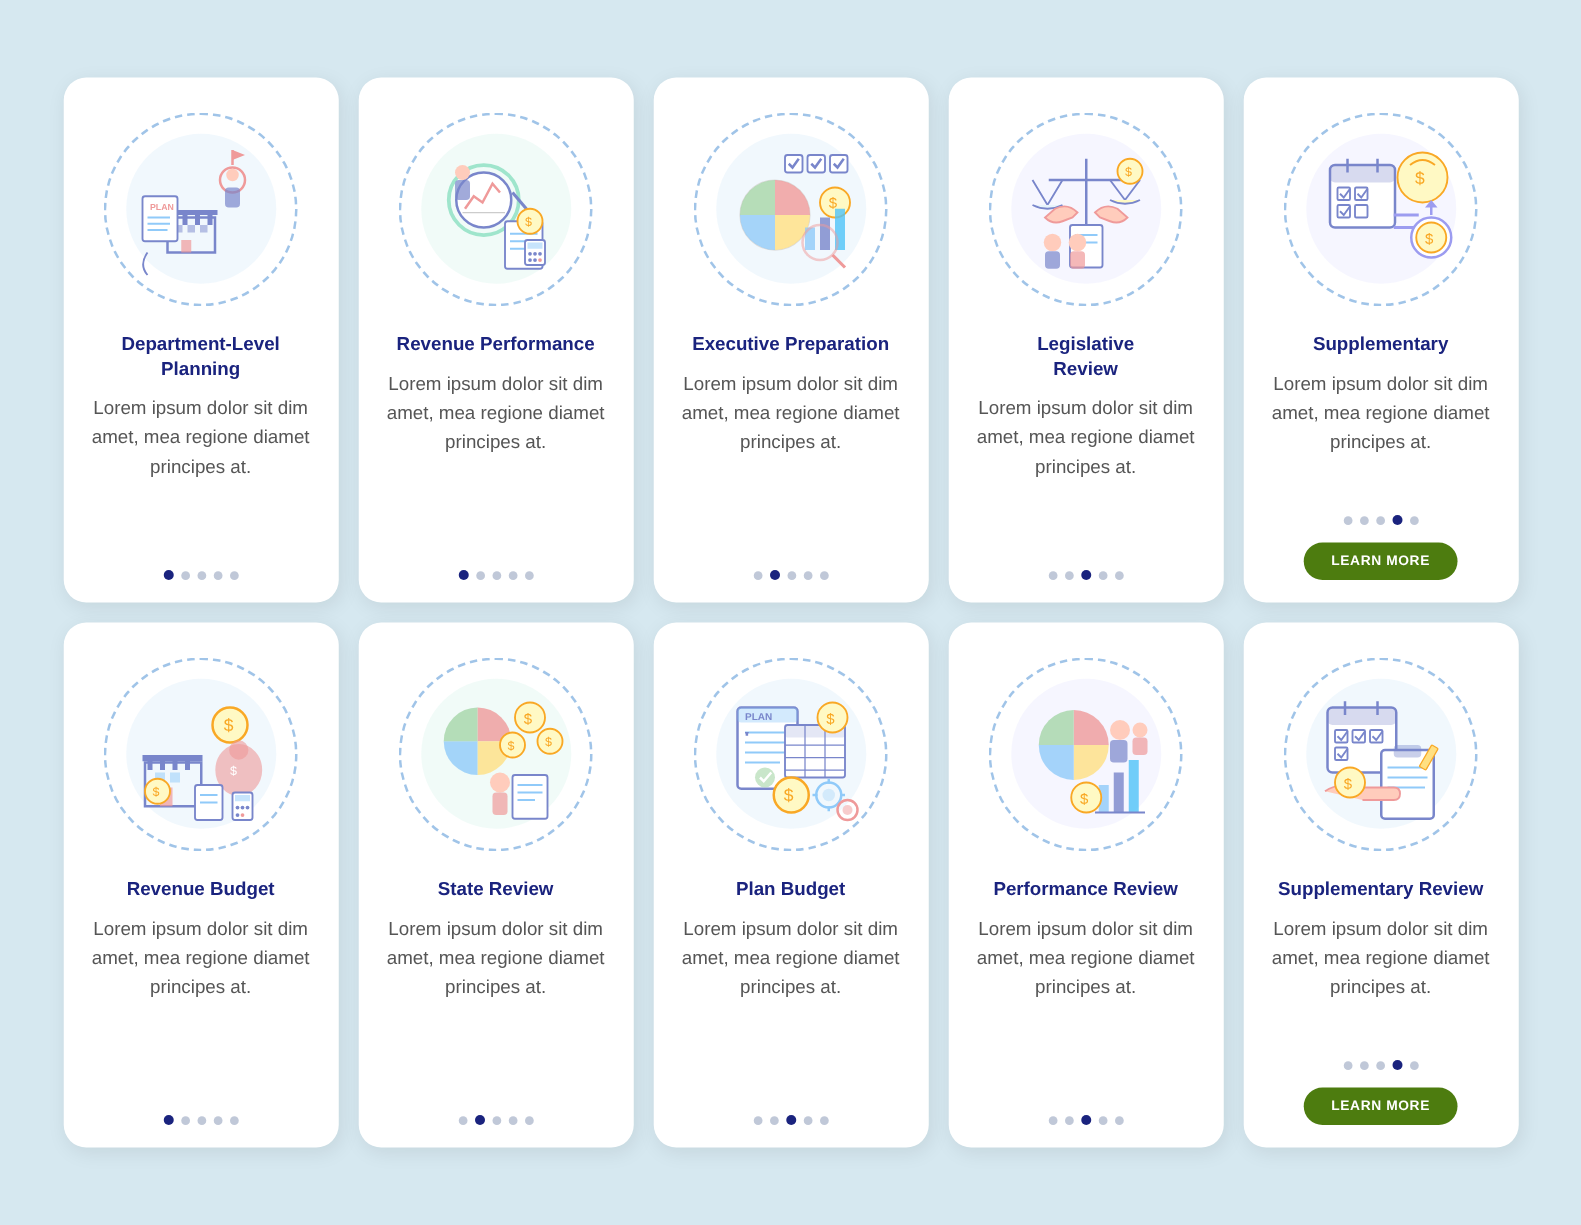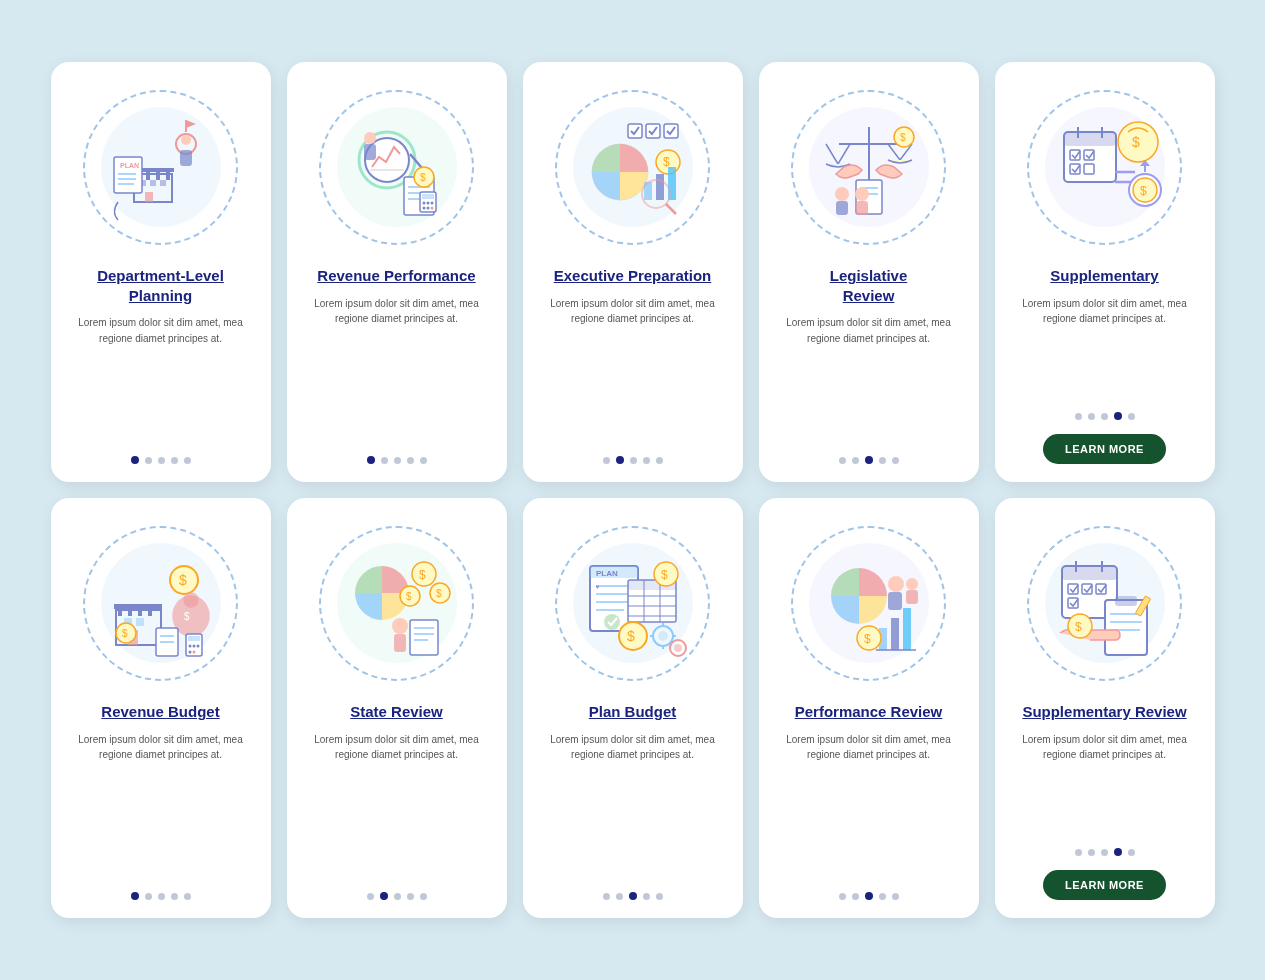--- a/index.html
+++ b/index.html
@@ -48,24 +48,23 @@
       position: relative;
       overflow: hidden;
     }
     .card-title {
       font-size: 15px;
       font-weight: 700;
       color: #1a237e;
       text-align: center;
       margin-bottom: 10px;
       line-height: 1.3;
-      text-decoration: underline;
     }
     .card-body {
-      font-size: 10px;
+      font-size: 15px;
       color: #555;
       text-align: center;
       line-height: 1.55;
       flex: 1;
     }
     .dots {
       display: flex;
       gap: 6px;
       margin-top: 14px;
       align-items: center;
@@ -76,21 +75,21 @@
       border-radius: 50%;
       background: #c0c8d8;
     }
     .dot.active {
       background: #1a237e;
       width: 8px;
       height: 8px;
     }
     .learn-btn {
       margin-top: 14px;
-      background: #14532d;
+      background: #4d7c0f;
       color: #fff;
       border: none;
       border-radius: 22px;
       padding: 9px 22px;
       font-size: 11px;
       font-weight: 700;
       letter-spacing: 0.5px;
       cursor: pointer;
       text-transform: uppercase;
     }

